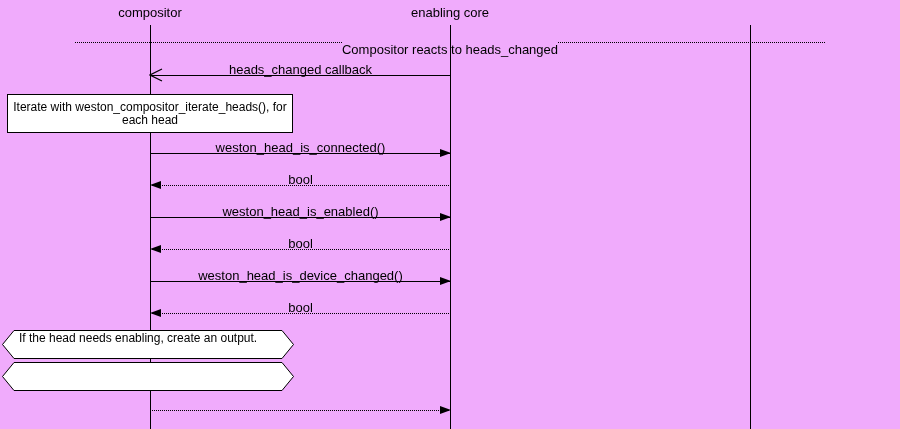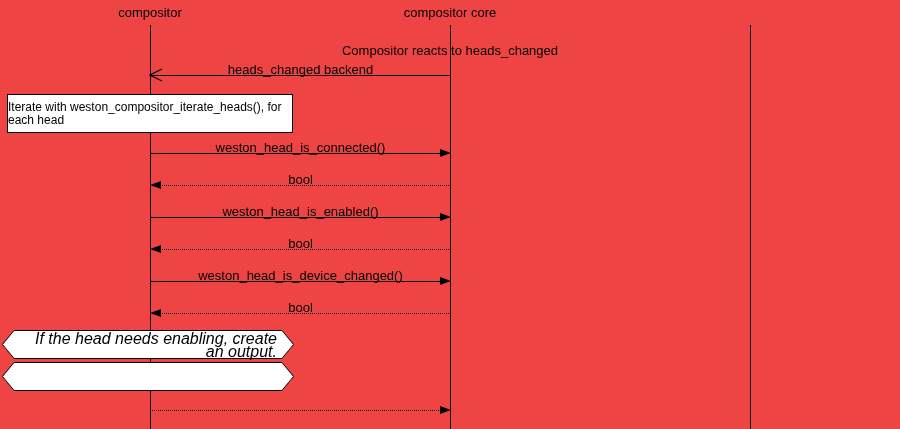--- a/index.html
+++ b/index.html
@@ -1,20 +1,20 @@
 <!DOCTYPE html>
 <html><head>
 <meta charset="utf-8">
 <style>
   html, body { margin: 0; padding: 0; background: #ffffff; }
   #canvas {
     position: relative;
     width: 900px;
     height: 429px;
-    background: #ef4444;
+    background: #f0abfc;
     font-family: "Liberation Sans", "DejaVu Sans", sans-serif;
     color: #000;
     overflow: hidden;
   }
 
   
   .participant {
     position: absolute;
     top: 5px;
     width: 200px;
@@ -40,23 +40,22 @@
   #lifeline-2 { left: 750px; }
 
   
   .divider {
     position: absolute;
     left: 75px;
     width: 750px;
     top: 42px;
     height: 15px;
     display: flex;
-    align-items: center;
+    align-items: flex-start;
     z-index: 2;
-    flex-direction: column;
   }
   .divider .dots { flex: 1 1 auto; height: 0; border-top: 1px dotted #000; }
   .divider .divider-label {
     flex: 0 0 auto;
     white-space: nowrap;
     font-size: 13px;
     line-height: 15px;
   }
 
   
@@ -107,61 +106,61 @@
     height: 37px;
     border: 1px solid #000;
     background: #ffffff;
     z-index: 4;
     display: flex;
     align-items: center;
     justify-content: center;
   }
   .note-text {
     width: 100%;
+    text-align: center;
     font-size: 12px;
     line-height: 12.5px;
   }
 
   
   .hex-svg { position: absolute; left: 2px; width: 292px; height: 29px; z-index: 4; }
   #hex-svg-0 { top: 330px; }
   #hex-svg-1 { top: 362px; }
   .hex-label {
     position: absolute;
     left: 19px;
     width: 258px;
     z-index: 5;
-    text-align: right;
-    font-size: 16px;
+    text-align: left;
+    font-size: 12px;
     line-height: 13px;
-    font-style: italic;
   }
   #hex-label-0 { top: 332px; }
   #hex-label-1 { top: 364px; }
 </style>
 </head>
 <body>
 
 <div id="canvas">
 
   <div class="lifeline" id="lifeline-0"></div>
   <div class="lifeline" id="lifeline-1"></div>
   <div class="lifeline" id="lifeline-2"></div>
 
   <div class="participant" id="participant-0">compositor</div>
-  <div class="participant" id="participant-1">compositor core</div>
+  <div class="participant" id="participant-1">enabling core</div>
 
   <div class="divider">
     <div class="dots"></div>
     <div class="divider-label">Compositor reacts to heads_changed</div>
     <div class="dots"></div>
   </div>
 
   <div class="msg" id="msg-0">
-    <div class="msg-label">heads_changed backend</div>
+    <div class="msg-label">heads_changed callback</div>
     <div class="msg-line solid"></div>
     <svg class="ah-open-left" width="14" height="14" viewBox="0 0 14 14">
       <path d="M13 1 L1 7 L13 13" stroke="#000" stroke-width="1.2" fill="none"></path>
     </svg>
   </div>
 
   <div class="note-box">
     <div class="note-text">Iterate with weston_compositor_iterate_heads(), for each head</div>
   </div>
 

